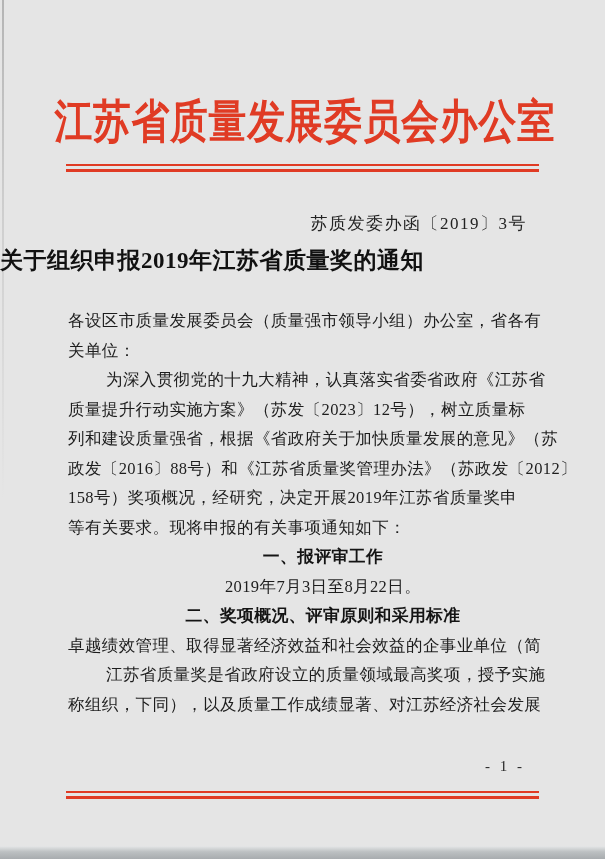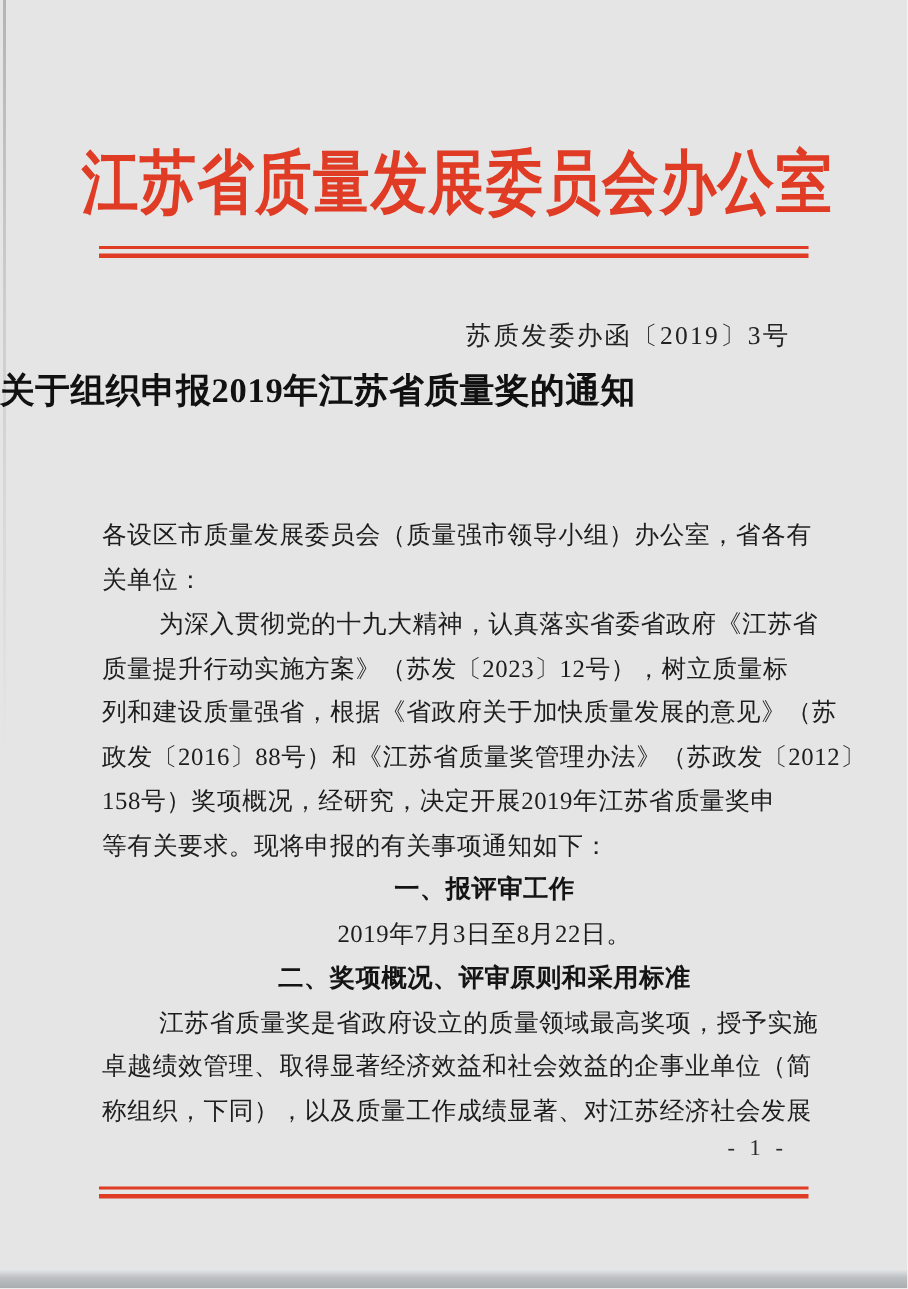--- a/index.html
+++ b/index.html
@@ -80,21 +80,20 @@
     font-size: 23px;
     font-weight: bold;
     letter-spacing: 0.5px;
     color: #111;
   }
   .body-text {
     position: absolute;
     top: 306px;
     left: 68px;
     width: 472px;
-    margin-top: 36px;
   }
   .line {
     height: 29.5px;
     line-height: 29.5px;
     font-size: 16.5px;
     letter-spacing: 0.4px;
     white-space: nowrap;
     color: #1d1d1d;
   }
   .line.indent { padding-left: 38px; text-align: center; }
@@ -133,22 +132,22 @@
     <div class="line">关单位：</div>
     <div class="line indent">为深入贯彻党的十九大精神，认真落实省委省政府《江苏省</div>
     <div class="line">质量提升行动实施方案》（苏发〔2023〕12号），树立质量标</div>
     <div class="line">列和建设质量强省，根据《省政府关于加快质量发展的意见》（苏</div>
     <div class="line">政发〔2016〕88号）和《江苏省质量奖管理办法》（苏政发〔2012〕</div>
     <div class="line">158号）奖项概况，经研究，决定开展2019年江苏省质量奖申</div>
     <div class="line">等有关要求。现将申报的有关事项通知如下：</div>
     <div class="line indent heading">一、报评审工作</div>
     <div class="line indent">2019年7月3日至8月22日。</div>
     <div class="line indent heading">二、奖项概况、评审原则和采用标准</div>
+    <div class="line">卓越绩效管理、取得显著经济效益和社会效益的企事业单位（简</div>
     <div class="line indent">江苏省质量奖是省政府设立的质量领域最高奖项，授予实施</div>
-    <div class="line">卓越绩效管理、取得显著经济效益和社会效益的企事业单位（简</div>
     <div class="line">称组织，下同），以及质量工作成绩显著、对江苏经济社会发展</div>
   </div>
 
   <div class="page-number">- 1 -</div>
 
   <div class="double-rule bottom"></div>
 
   <div class="scan-bottom-bar"></div>
 
 </div>

